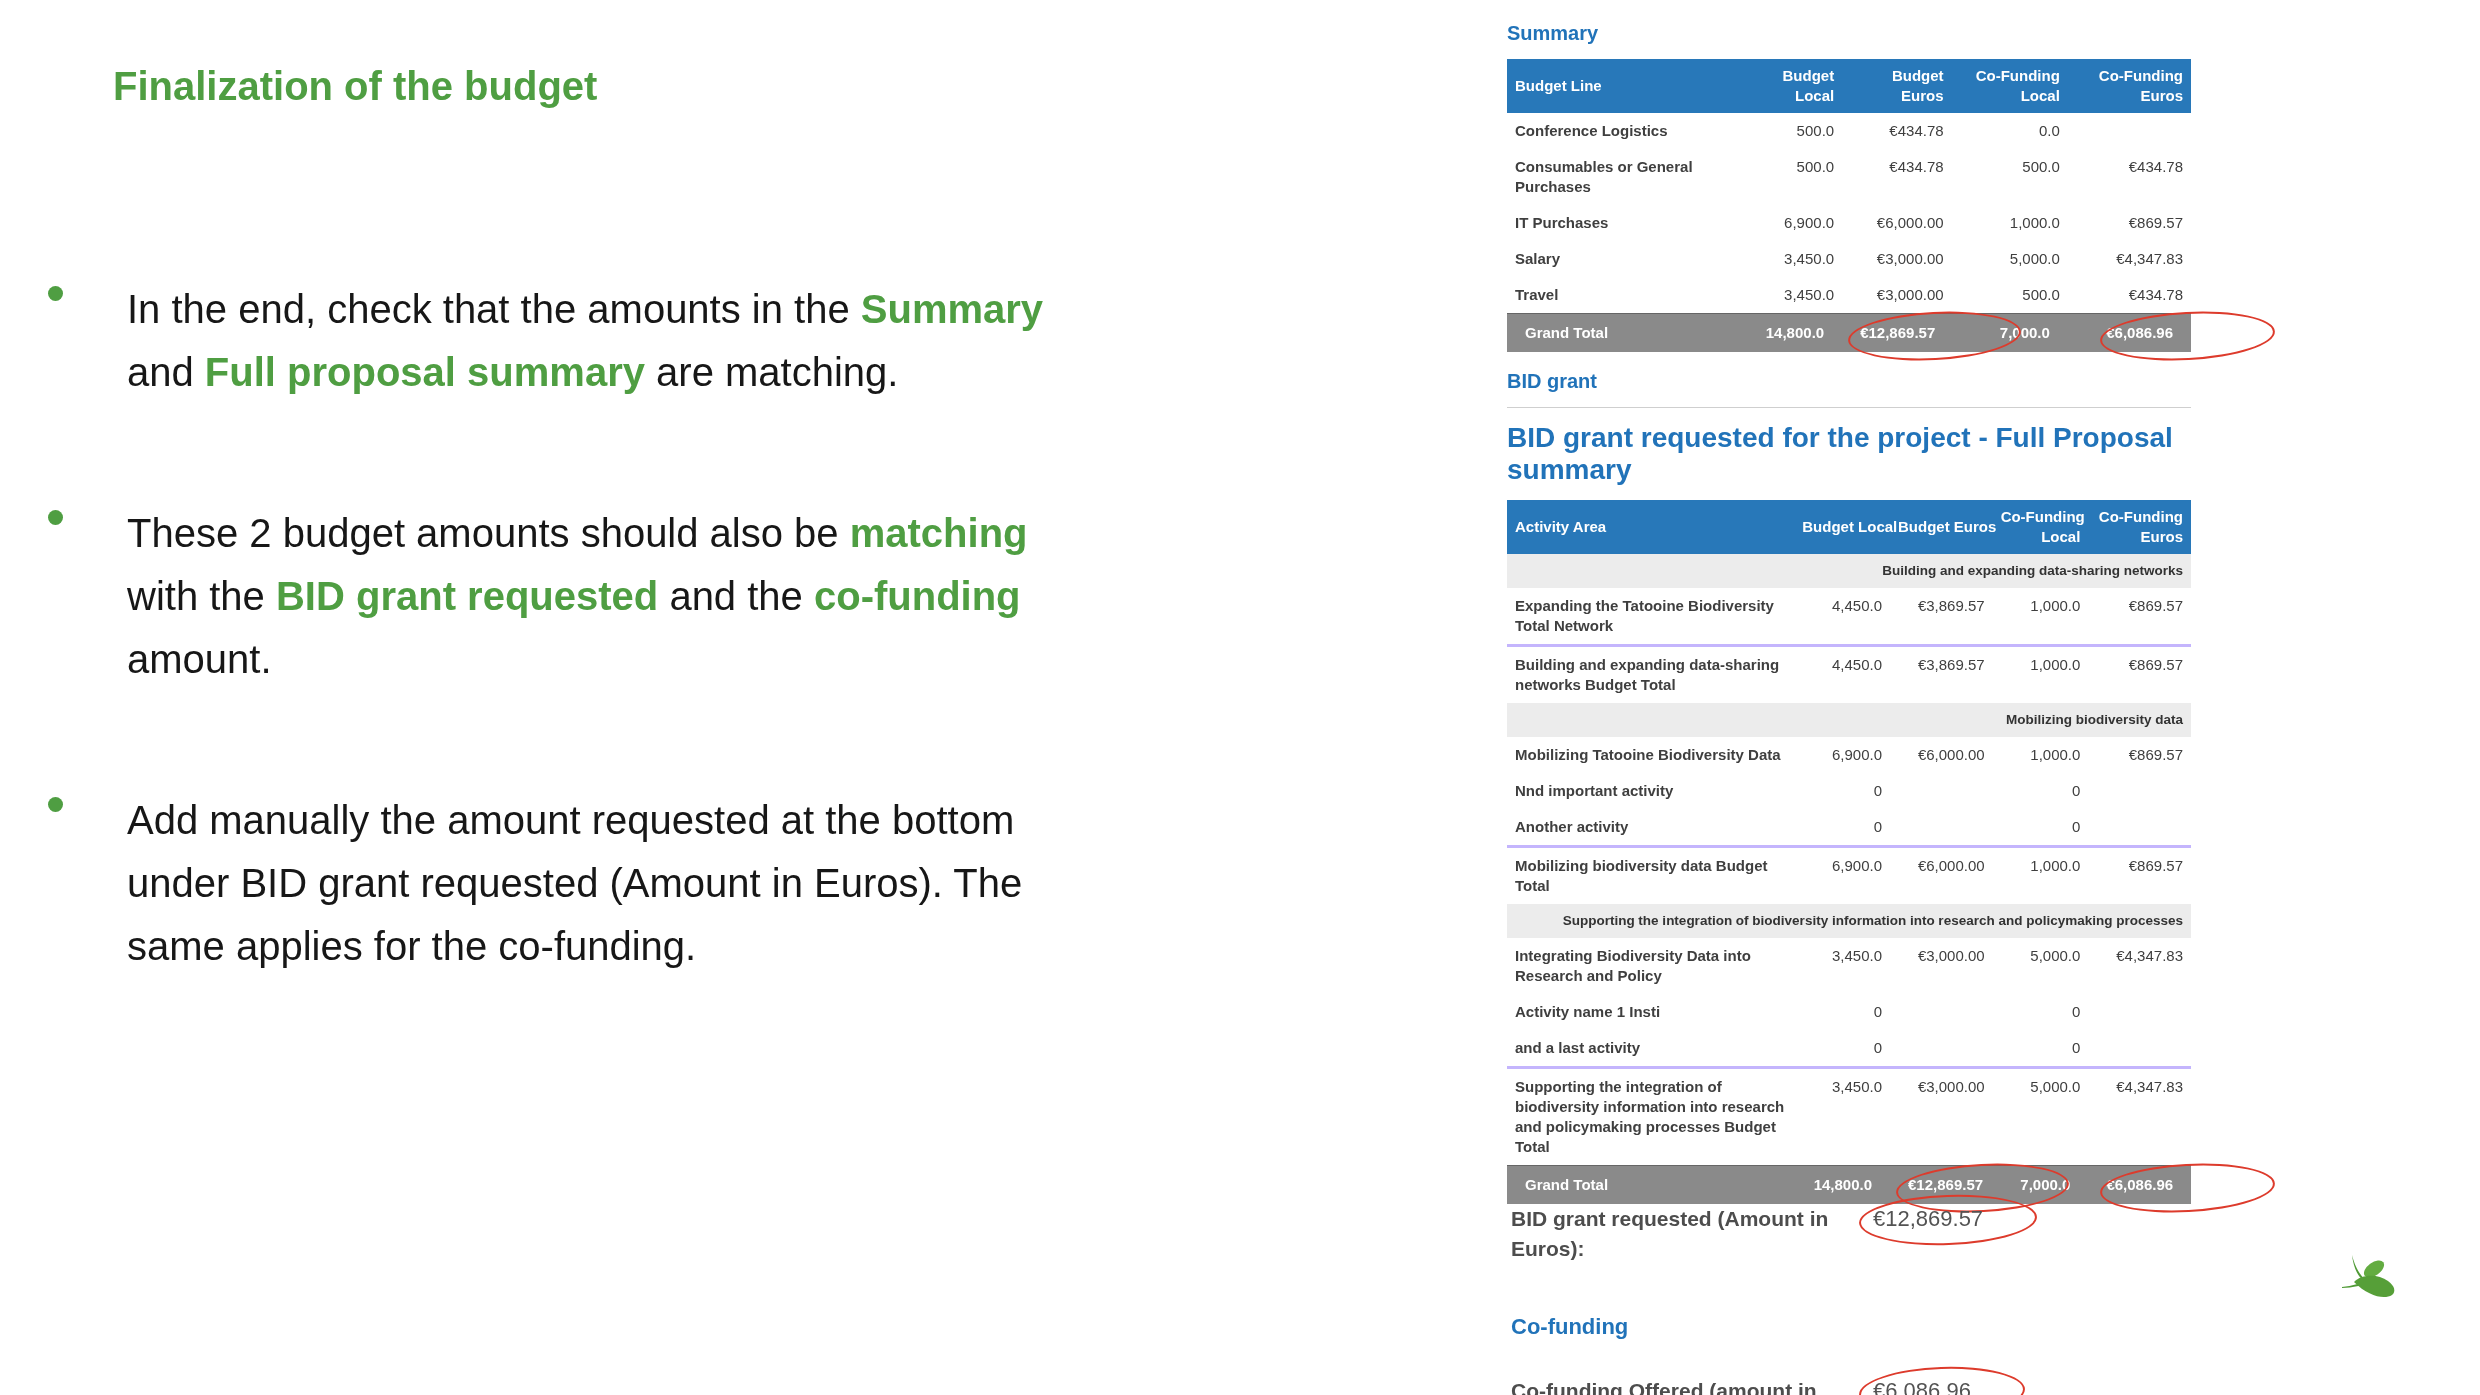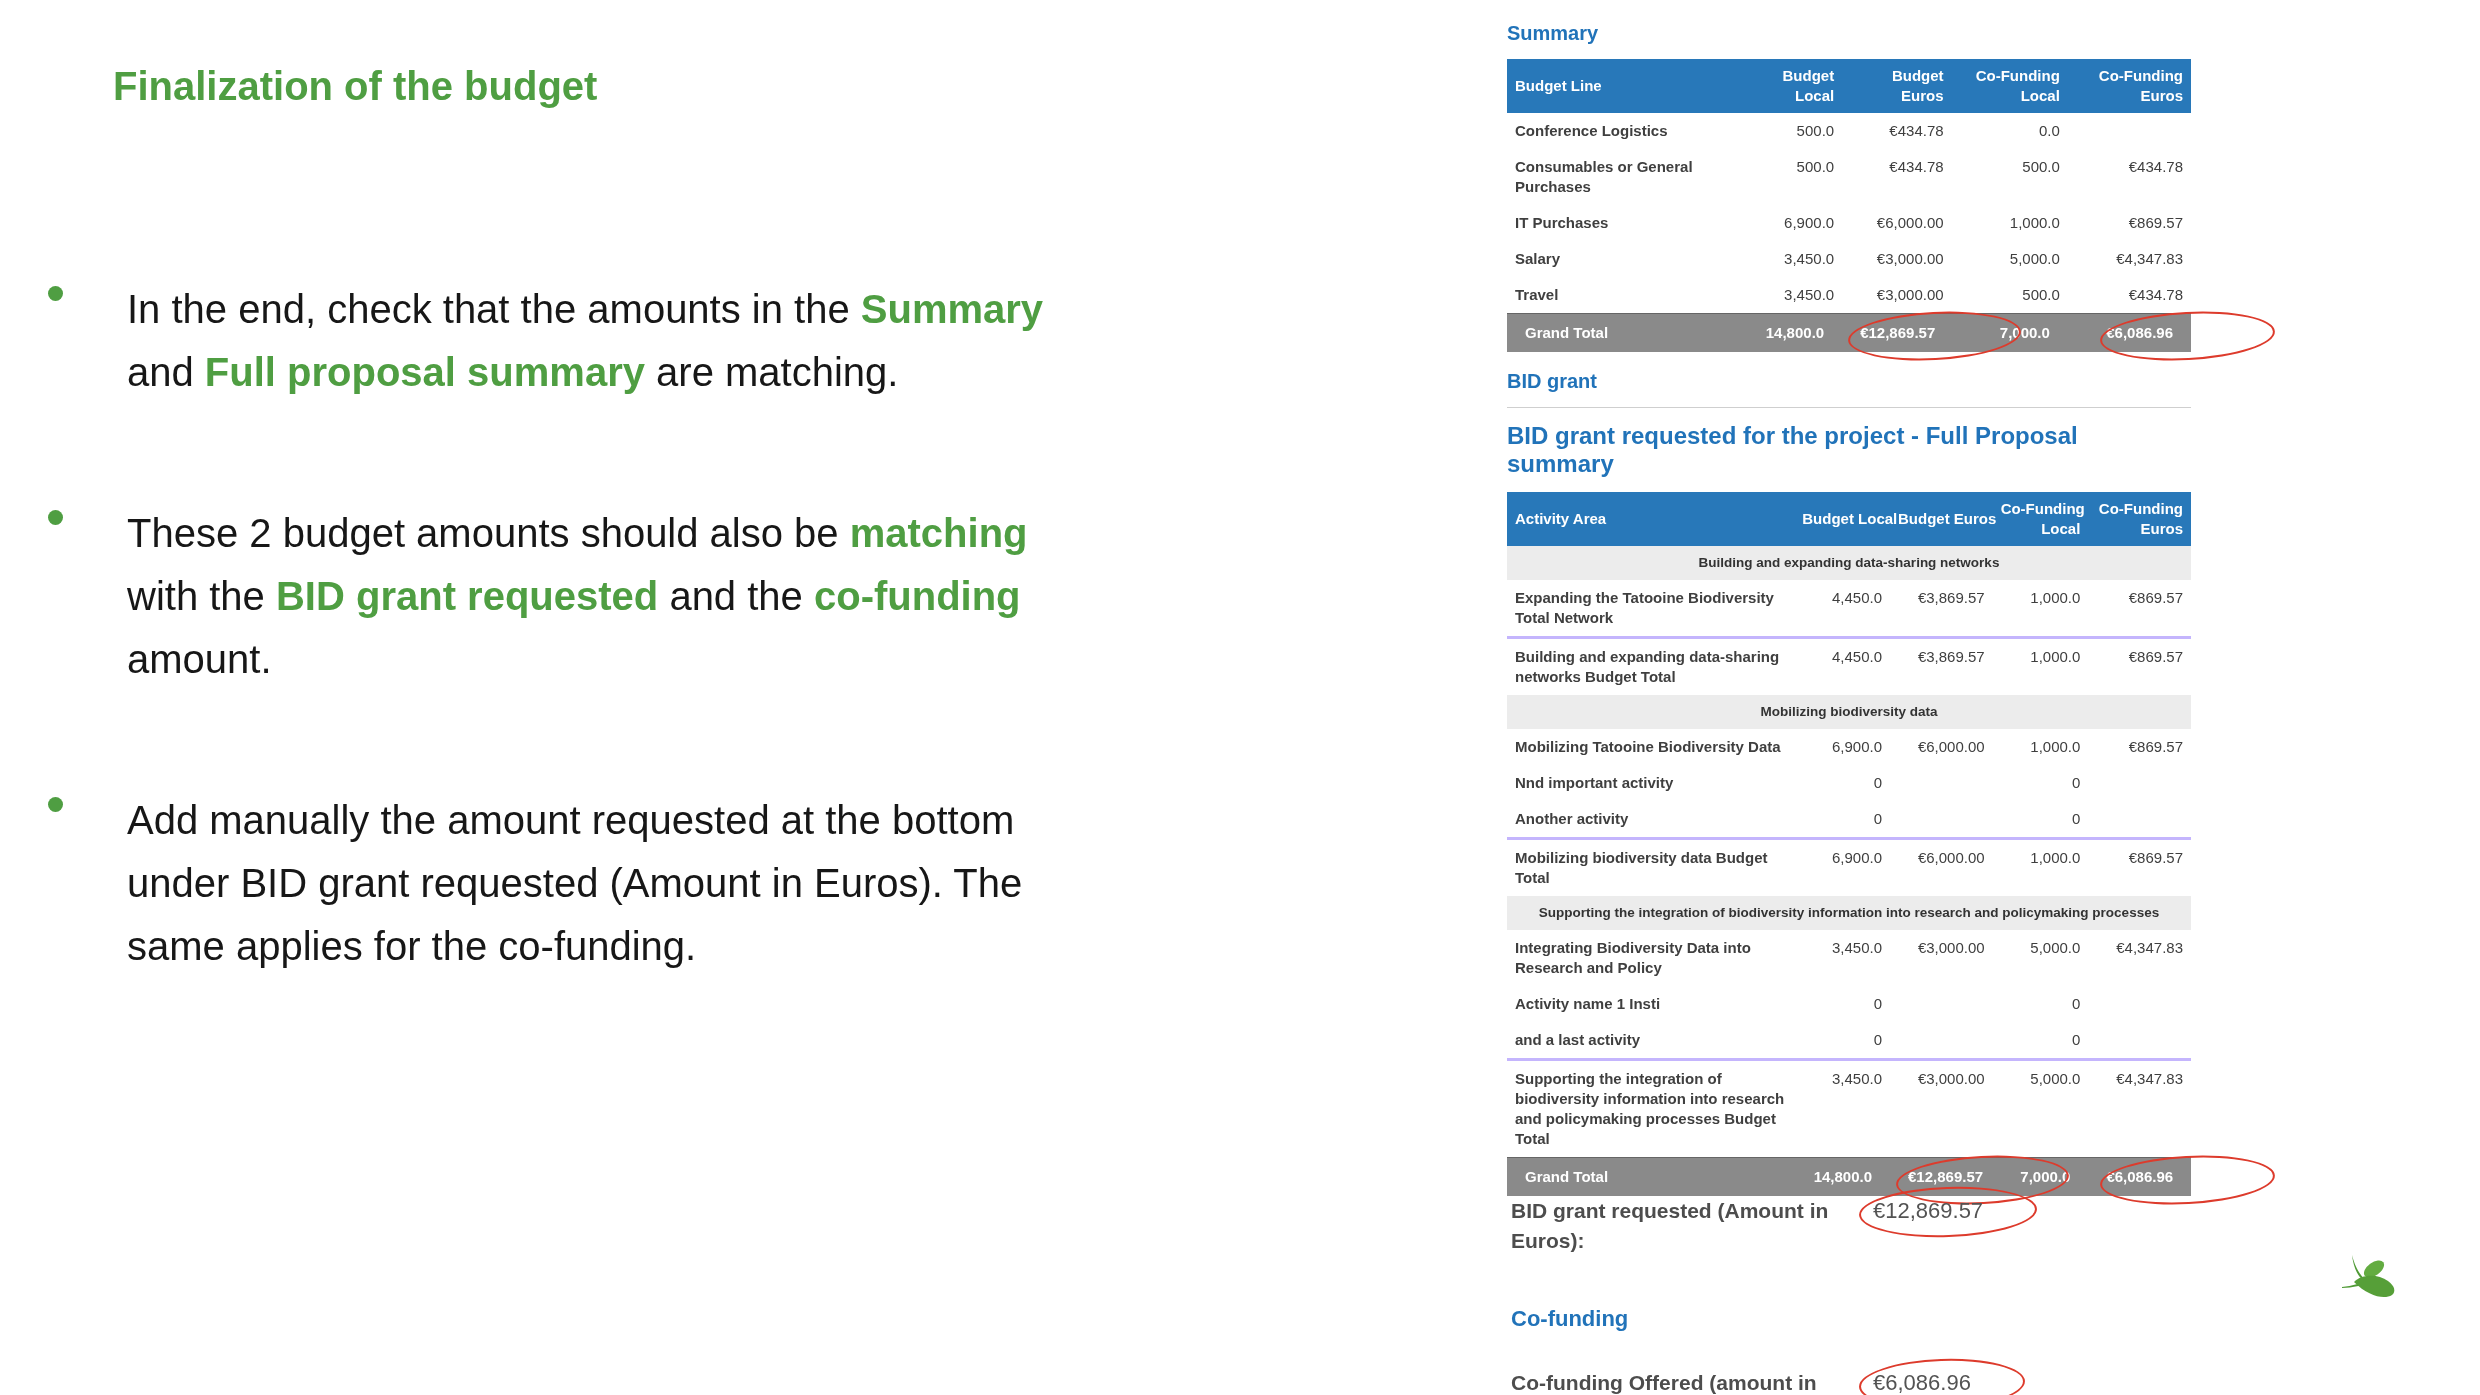--- a/index.html
+++ b/index.html
@@ -34,34 +34,34 @@
   .bullet-text{
     margin:16px;font-size:40px;line-height:63px;color:var(--body-text);max-width:980px;
   }
   .bullet-text .hl{color:var(--green);font-weight:700;}
   
   .panel{position:absolute;left:1507px;top:14px;width:684px;color:var(--table-text);}
   .sec-heading{
     color:var(--blue-heading);font-weight:700;font-size:20px;margin:8px 0 14px 0;
   }
   .sub-heading{
-    color:var(--blue-heading);font-weight:700;font-size:24px;margin:14px 0 14px 0;
+    color:var(--blue-heading);font-weight:700;font-size:28px;margin:14px 0 14px 0;
   }
   hr.sep{border:none;border-top:1px solid #cfcfcf;margin:14px 0 0 0;}
   table{border-collapse:collapse;width:100%;table-layout:fixed;font-size:15px;color:var(--table-text);}
   thead th{
     background:var(--blue-header-bg);color:#fff;font-weight:700;text-align:right;
     padding:7px 8px;line-height:20px;vertical-align:middle;white-space:nowrap;height:52px;
   }
   thead th:first-child{text-align:left;}
   tbody td{padding:8px 8px;text-align:right;line-height:20px;vertical-align:top;}
   tbody td.lbl{text-align:left;font-weight:bold;}
   tr.section td{
     background:var(--section-row-bg);font-weight:700;color:#333;
-    padding:7px 8px;font-size:13.5px;text-align:center;
+    padding:7px 8px;font-size:13.5px;text-align:right;
   }
   tr.total td{border-top:3px solid #c4b5fd;}
   tr.grand td{
     background:var(--grand-total-bg);color:#fff;font-weight:700;
     border-top:1px solid #666;padding:9px 18px;
   }
   
   .circled{position:relative;display:inline-block;}
   .circled::after{
     content:"";position:absolute;border:2.5px solid var(--accent-red);border-radius:50%;

